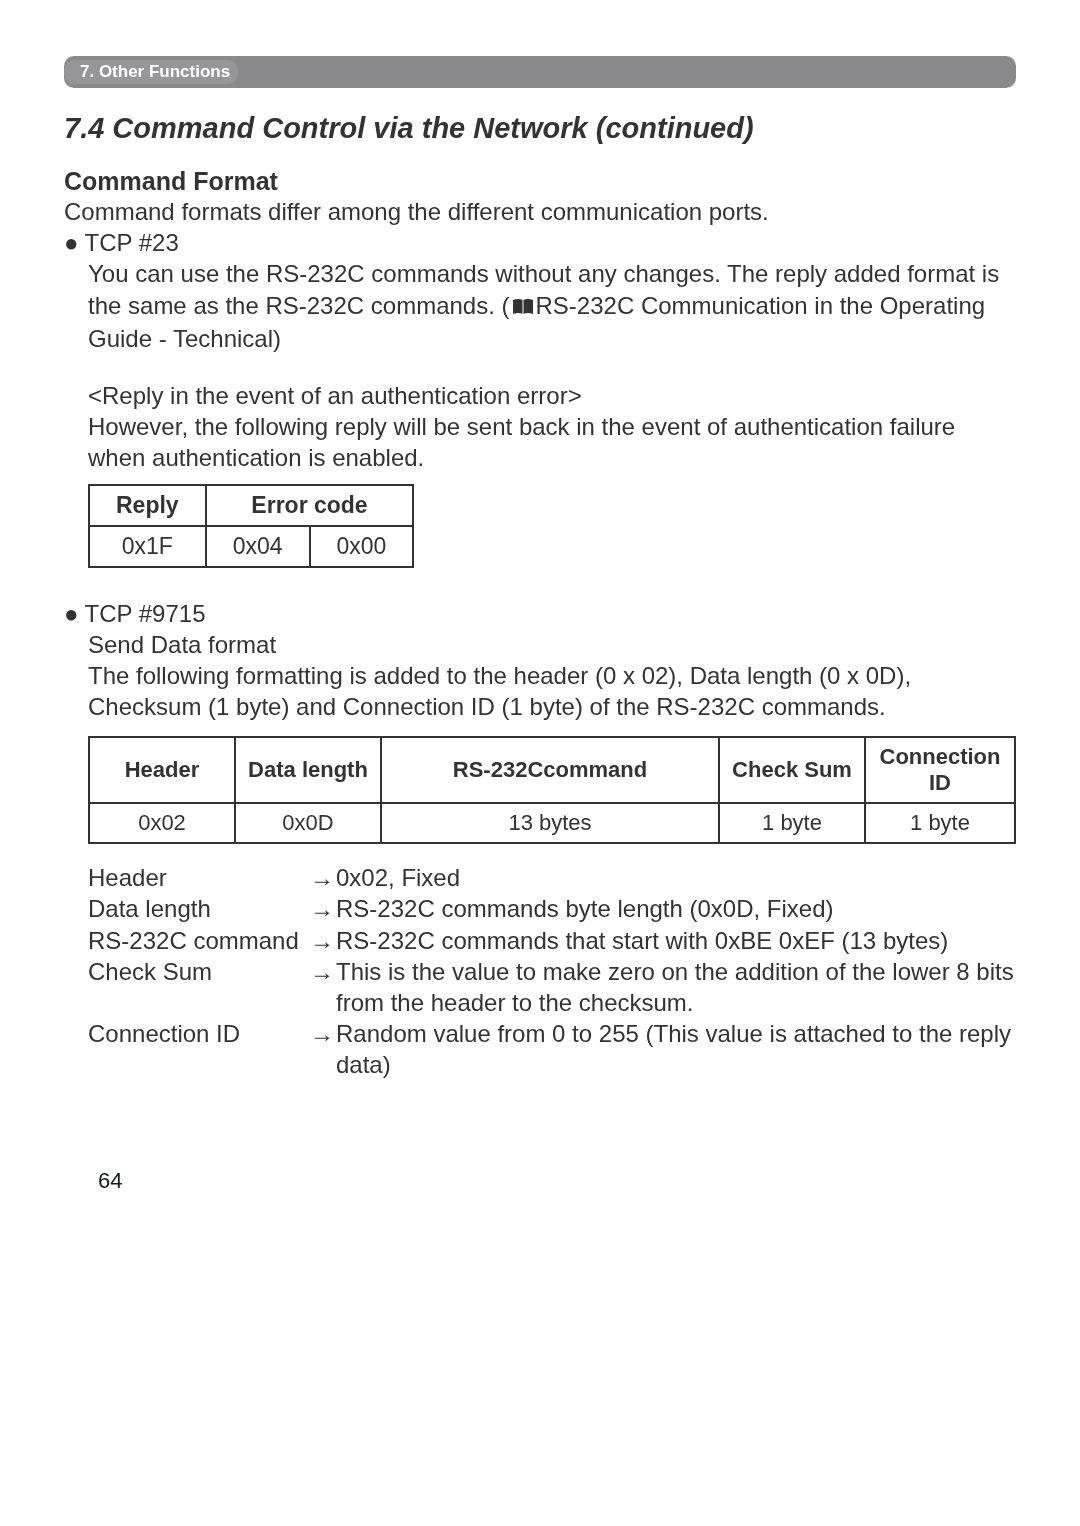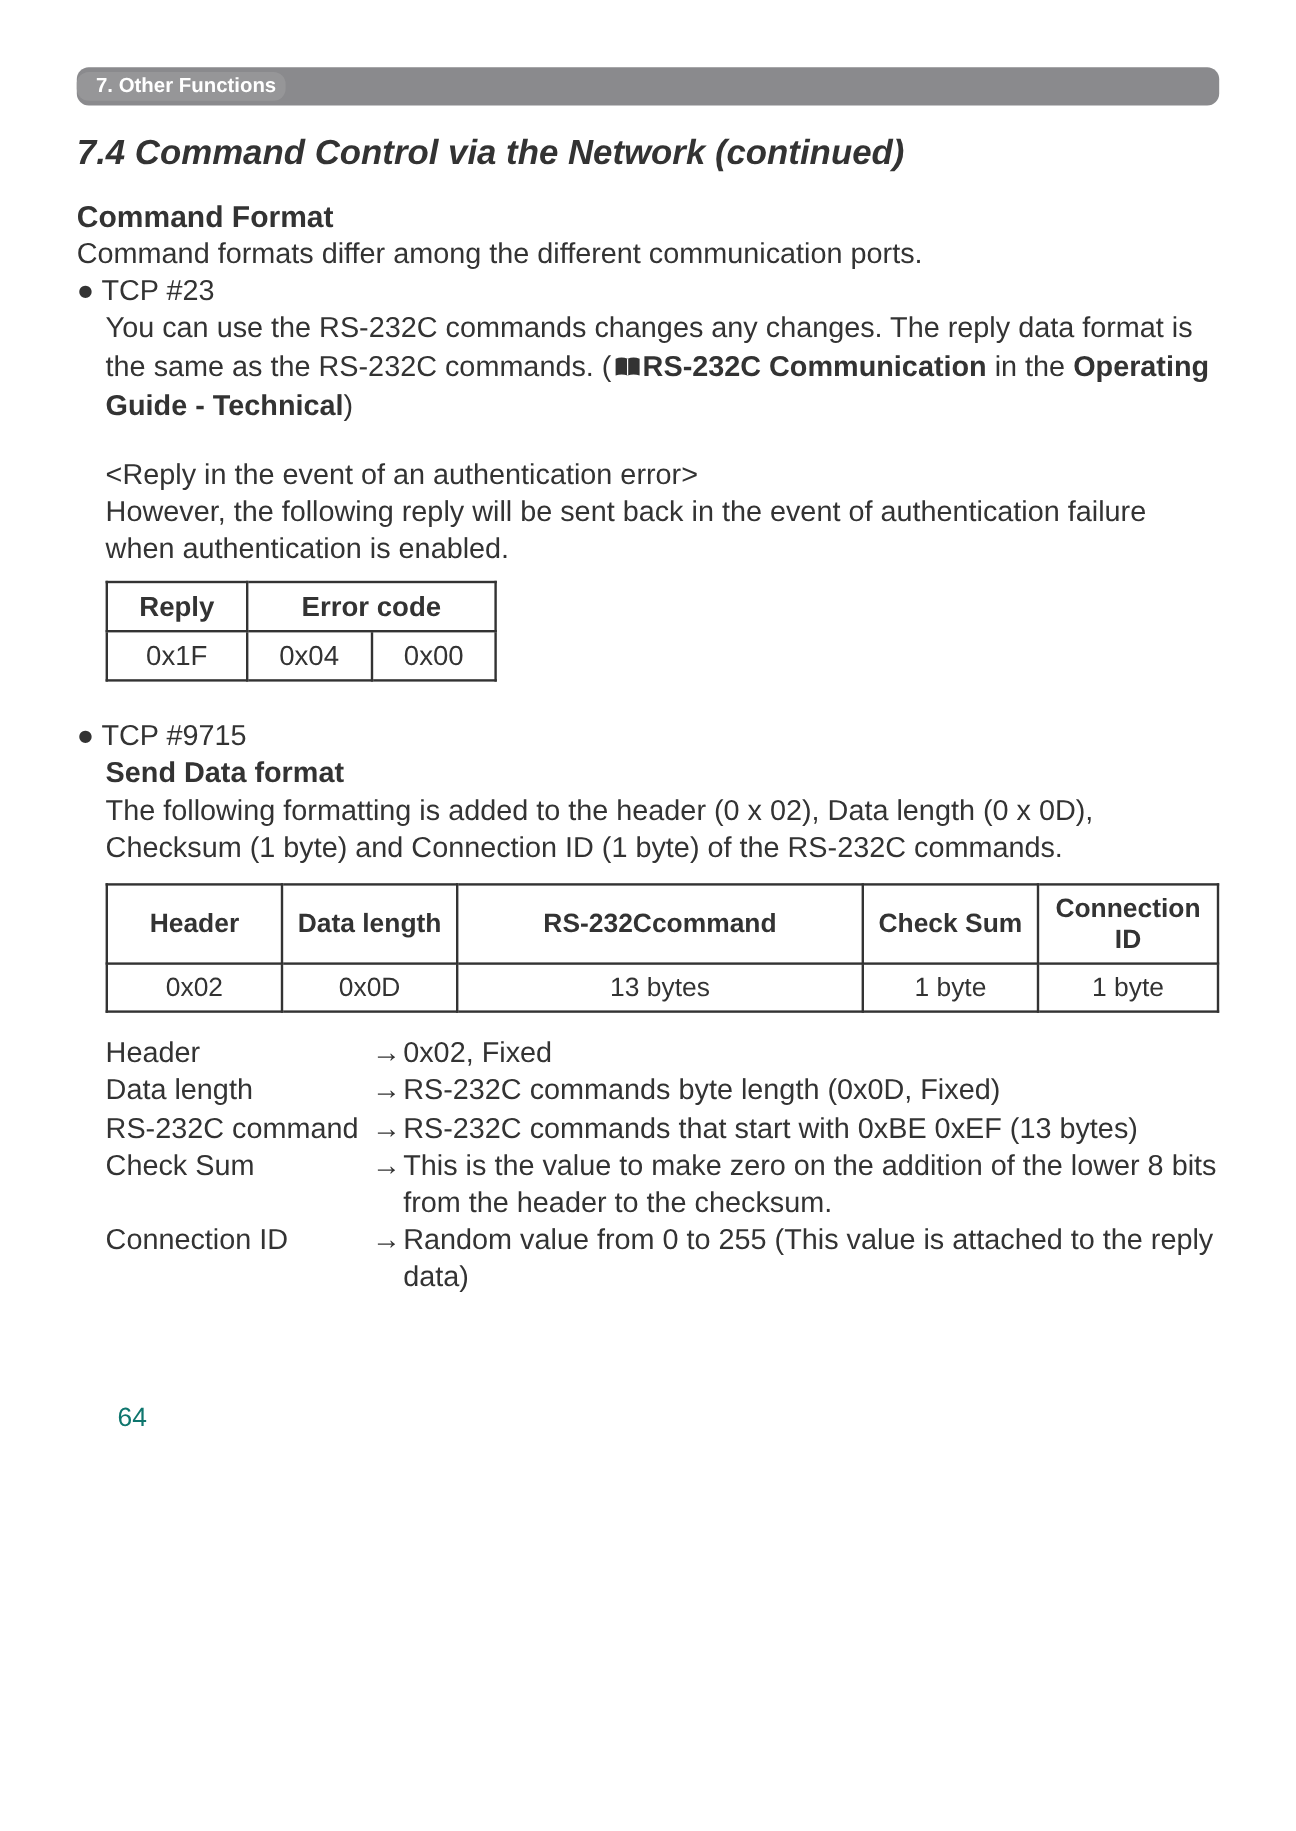--- a/index.html
+++ b/index.html
@@ -56,21 +56,21 @@
     align-items: flex-start;
     gap: 6px;
   }
   .bullet-dot {
     font-size: 24px;
     line-height: 1.3;
   }
   .indent {
     margin-left: 24px;
   }
-  .bold { font-weight: bold; }
+  .bold { font-weight: normal; }
   .book-icon {
     display: inline-block;
     vertical-align: -2px;
     margin: 0 2px;
   }
   .reply-table {
     border-collapse: collapse;
     margin-top: 10px;
     margin-bottom: 30px;
     margin-left: 24px;
@@ -113,21 +113,21 @@
   .defs-arrow {
     width: 26px;
     flex-shrink: 0;
   }
   .defs-desc {}
   .page-number {
     position: absolute;
     bottom: 48px;
     left: 98px;
     font-size: 22px;
-    color: #0f766e;
+    color: #0f172a;
   }
 </style>
 </head>
 <body>
 
 <div class="page">
 
   <div class="chapter-bar">
     <span class="chapter-bar-inner">7. Other Functions</span>
   </div>
@@ -137,21 +137,21 @@
   <div class="sub-heading">Command Format</div>
 
   <div class="body-text">Command formats differ among the different communication ports.</div>
 
   <div class="body-text bullet-row">
     <span class="bullet-dot">●</span>
     <span>TCP #23</span>
   </div>
 
   <div class="body-text indent">
-    <span>You can use the RS-232C commands changes any changes. The reply data format is the same as the RS-232C commands. (</span><span class="book-icon"><svg width="22" height="18" viewBox="0 0 22 18">
+    <span>You can use the RS-232C commands without any changes. The reply added format is the same as the RS-232C commands. (</span><span class="book-icon"><svg width="22" height="18" viewBox="0 0 22 18">
           <path d="M1 2 Q6 0 11 2 Q16 0 21 2 V16 Q16 14 11 16 Q6 14 1 16 Z" fill="#333"></path>
           <path d="M11 2 V16" stroke="#fff" stroke-width="1"></path>
         </svg></span><span class="bold">RS-232C Communication</span><span> in the </span><span class="bold">Operating Guide - Technical</span><span>)</span>
   </div>
 
   <div class="body-text indent" style="margin-top:26px;">&lt;Reply in the event of an authentication error&gt;</div>
 
   <div class="body-text indent">However, the following reply will be sent back in the event of authentication failure when authentication is enabled.</div>
 
   <table class="reply-table">

